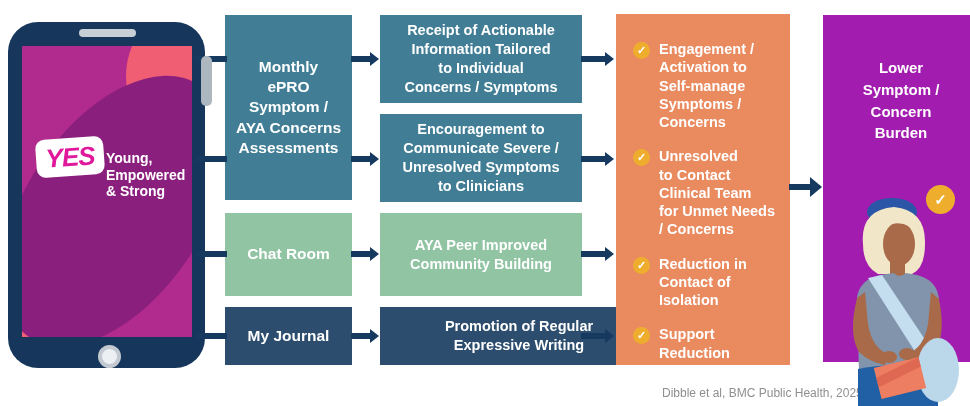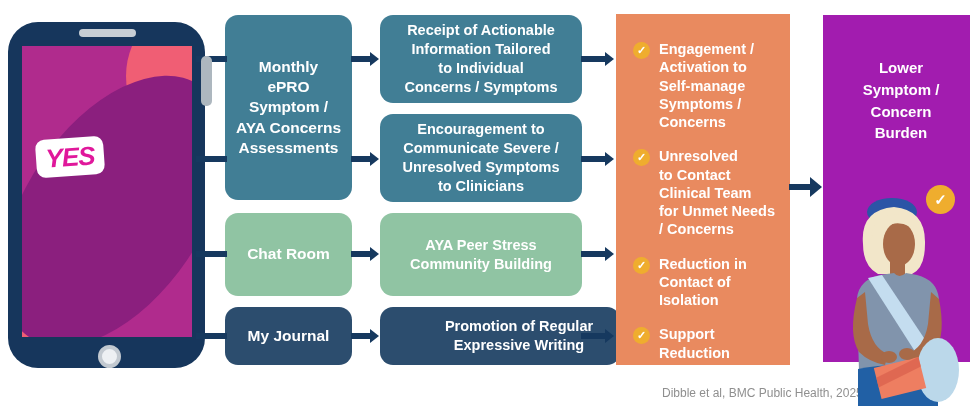--- a/index.html
+++ b/index.html
@@ -33,21 +33,21 @@
   .arrow::before{content:"";position:absolute;left:0;right:8px;top:5px;height:6px;background:#16395F;}
   .arrow::after{content:"";position:absolute;right:0;top:1px;width:0;height:0;
     border-top:7px solid transparent;border-bottom:7px solid transparent;border-left:9px solid #16395F;}
   .arrow-big{height:20px;width:33px;}
   .arrow-big::before{right:10px;top:7px;height:6px;}
   .arrow-big::after{top:0;border-top:10px solid transparent;border-bottom:10px solid transparent;
     border-left:12px solid #16395F;}
 
   
   .box{position:absolute;display:flex;align-items:center;justify-content:center;
-       text-align:center;color:#fff;font-weight:bold;white-space:pre-line;border-radius:13px;}
+       text-align:center;color:#fff;font-weight:bold;white-space:pre-line;}
   .teal{background:#417E95;}
   .green{background:#90C4A3;}
   .navy{background:#2C4D6E;}
   .col2{left:225px;width:127px;font-size:15.5px;line-height:1.3;text-align:center;}
   .col3{left:380px;width:202px;font-size:14.5px;line-height:1.3;}
 
   
   .orange-box{position:absolute;left:616px;top:14px;width:174px;height:351px;
               background:#E98A5F;box-sizing:border-box;padding:26px 12px 0 17px;}
   .o-item{display:flex;gap:9px;margin-bottom:16px;color:#fff;font-weight:bold;
@@ -85,20 +85,23 @@
   <div class="side-button"></div>
   <div class="screen">
     <svg width="170" height="291" viewBox="0 0 170 291">
       <circle cx="182" cy="30" r="78" fill="#F05E74"></circle>
       <circle cx="-8" cy="272" r="68" fill="#F05E74"></circle>
       <ellipse cx="92" cy="165" rx="152" ry="88" fill="#8B1F7E" transform="rotate(-56 92 165)"></ellipse>
     </svg>
     <div class="logo-box">
       <span class="logo-text">YES</span>
     </div>
+    <div class="tagline">Young,
+Empowered
+&amp; Strong</div>
   </div>
   <div class="home-button"></div>
 
   <div class="box teal col2" style="top:15px;height:185px;">
     <span>Monthly
 ePRO
 Symptom /
 AYA Concerns
 Assessments</span>
   </div>
@@ -120,21 +123,21 @@
 to Individual
 Concerns / Symptoms</span>
   </div>
   <div class="box teal col3" style="top:114px;height:88px;">
     <span>Encouragement to
 Communicate Severe /
 Unresolved Symptoms
 to Clinicians</span>
   </div>
   <div class="box green col3" style="top:213px;height:83px;">
-    <span>AYA Peer Stress
+    <span>AYA Peer Improved
 Community Building</span>
   </div>
   <div class="box navy col3" style="top:307px;height:58px;padding-left:38px;">
     <span>Promotion of Regular
 Expressive Writing</span>
   </div>
 
   <div class="arrow" style="left:581px;top:51px;width:33px;"></div>
   <div class="arrow" style="left:581px;top:151px;width:33px;"></div>
   <div class="arrow" style="left:581px;top:246px;width:33px;"></div>

